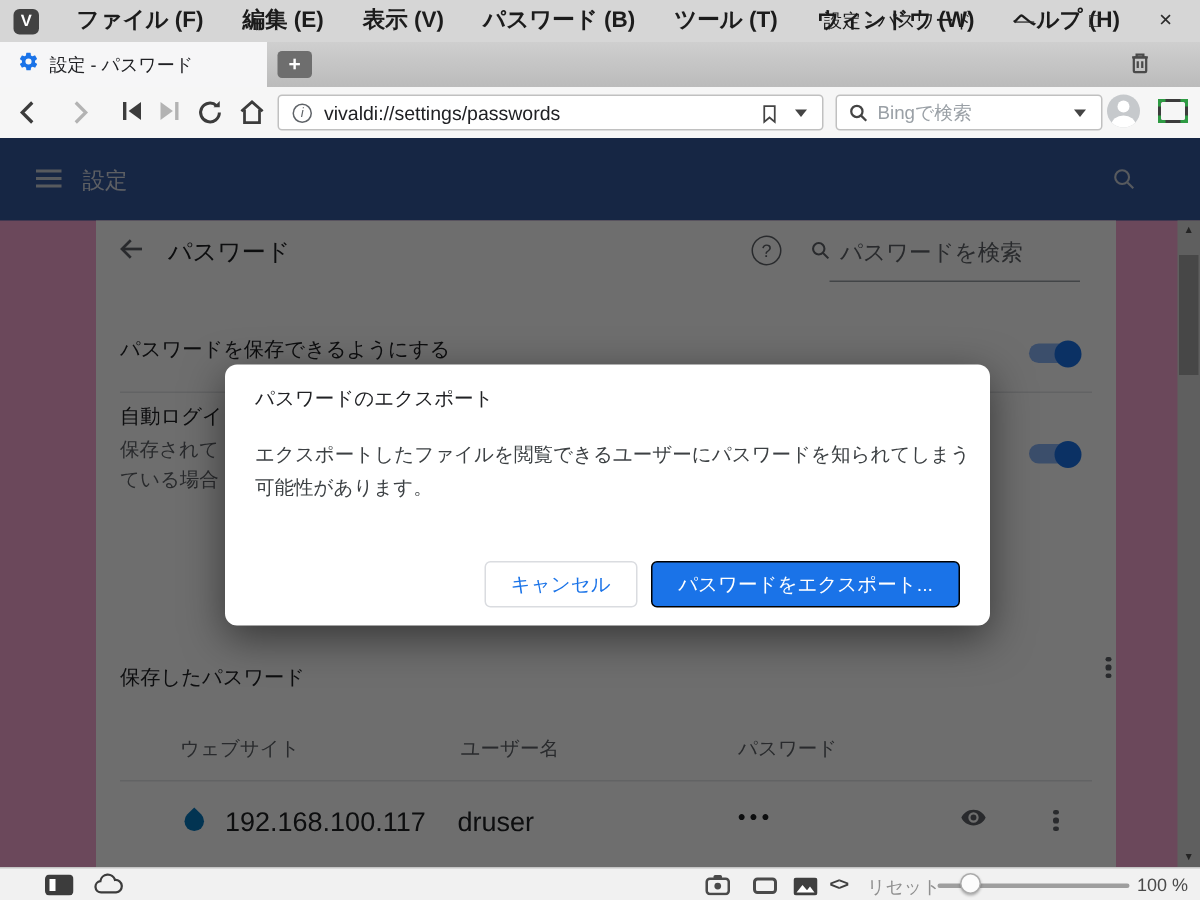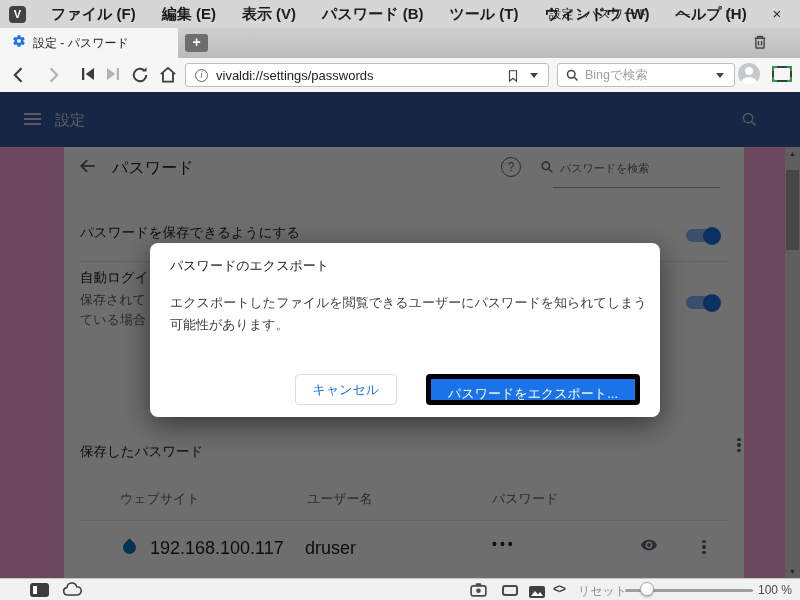--- a/index.html
+++ b/index.html
@@ -51,21 +51,21 @@
   .sheader { position:absolute; left:0; top:0; width:800px; height:55px; background:#35589e; }
   .hamb { position:absolute; left:24px; top:21px; width:17px; }
   .hamb b { display:block; height:2px; background:#c9d0da; margin-bottom:3px; }
   .stitle { position:absolute; left:55px; top:19px; font-size:15px; color:#d7dde6; }
   .smag { position:absolute; left:741px; top:19px; }
   .card { position:absolute; left:64px; top:55px; width:680px; height:431px; background:#fff; }
   .back { position:absolute; left:78px; top:64px; }
   .ptitle { position:absolute; left:112px; top:66px; font-size:16px; color:#202124; }
   .help { position:absolute; left:501px; top:65px; width:20px; height:20px; border:1.5px solid #5f6368; border-radius:50%; color:#5f6368; font-size:12px; text-align:center; line-height:18px; }
   .pmag { position:absolute; left:540px; top:68px; }
-  .psearch-input { position:absolute; left:560px; top:67px; width:160px; height:18px; border:none; background:transparent; font-size:11px; font-family:inherit; outline:none; color:#202124; }
+  .psearch-input { position:absolute; left:560px; top:67px; width:160px; height:18px; border:none; background:transparent; font-size:15px; font-family:inherit; outline:none; color:#202124; }
   .psearch-input::placeholder { color:#5f6368; }
   .underline { position:absolute; left:553px; top:95px; width:167px; height:1px; background:#9aa0a6; }
   .rowlabel { position:absolute; font-size:13.5px; color:#202124; white-space:nowrap; }
   .desc { position:absolute; font-size:13px; color:#5f6368; white-space:nowrap; }
   .divider { position:absolute; left:80px; width:648px; height:1px; background:#e4e6e8; }
   .toggle { position:absolute; width:33px; height:13px; border-radius:7px; background:#8ab4f8; }
   .toggle::after { content:''; position:absolute; right:-2px; top:-2.5px; width:18px; height:18px; border-radius:50%; background:#1a73e8; }
   .kebab { position:absolute; width:14px; height:18px; display:flex; flex-direction:column; align-items:center; gap:2px; justify-content:center; }
   .kebab b { width:3.4px; height:3.4px; border-radius:50%; background:#5f6368; }
   .th { position:absolute; font-size:13px; color:#5f6368; white-space:nowrap; }
@@ -82,21 +82,21 @@
   .dim { position:absolute; inset:0; background:rgba(0,0,0,0.57); }
 
   
   .modal { position:absolute; left:150px; top:151px; width:510px; height:174px; background:#fff; border-radius:8px; box-shadow:0 8px 28px rgba(0,0,0,.5); }
   .mtitle { position:absolute; left:20px; top:14px; font-size:13px; color:#202124; white-space:nowrap; }
   .mline { position:absolute; left:20px; font-size:13px; color:#3c4043; white-space:nowrap; }
   .mline.l1 { top:51px; } .mline.l2 { top:73px; }
   .mbtns { position:absolute; right:20px; bottom:12px; display:flex; gap:9px; }
   .btn { height:31px; line-height:29px; padding:0 17px; border-radius:4px; font-size:13px; white-space:nowrap; }
   .btn.cancel { background:#fff; border:1px solid #dadce0; color:#1a73e8; }
-  .btn.confirm { background:#1a73e8; border:5px solid #000000; color:#fff;margin-left:20px; }
+  .btn.confirm { background:#1a73e8; border:1px solid #000000; color:#fff; }
 
   
   .statusbar { position:absolute; left:0; top:578px; width:800px; height:22px; background:#f1f1f1; border-top:1px solid #c6c6c6; }
   .sicon { position:absolute; }
   .tile { position:absolute; left:502px; top:6px; width:16px; height:11px; border:2px solid #4a4a4a; border-radius:3px; }
   .code { position:absolute; left:553px; top:3px; font-size:12px; font-weight:bold; color:#3f3f3f; letter-spacing:-1px; }
   .reset { position:absolute; left:578px; top:4px; font-size:12px; color:#8f8f8f; }
   .slider-track { position:absolute; left:625px; top:10px; width:128px; height:3px; background:#9e9e9e; border-radius:2px; }
   .slider-knob { position:absolute; left:640px; top:3px; width:14px; height:14px; border-radius:50%; background:#fcfcfc; border:1px solid #ababab; box-shadow:0 1px 2px rgba(0,0,0,.3); }
   .zoomlvl { position:absolute; left:758px; top:4px; font-size:12px; color:#4a4a4a; }

